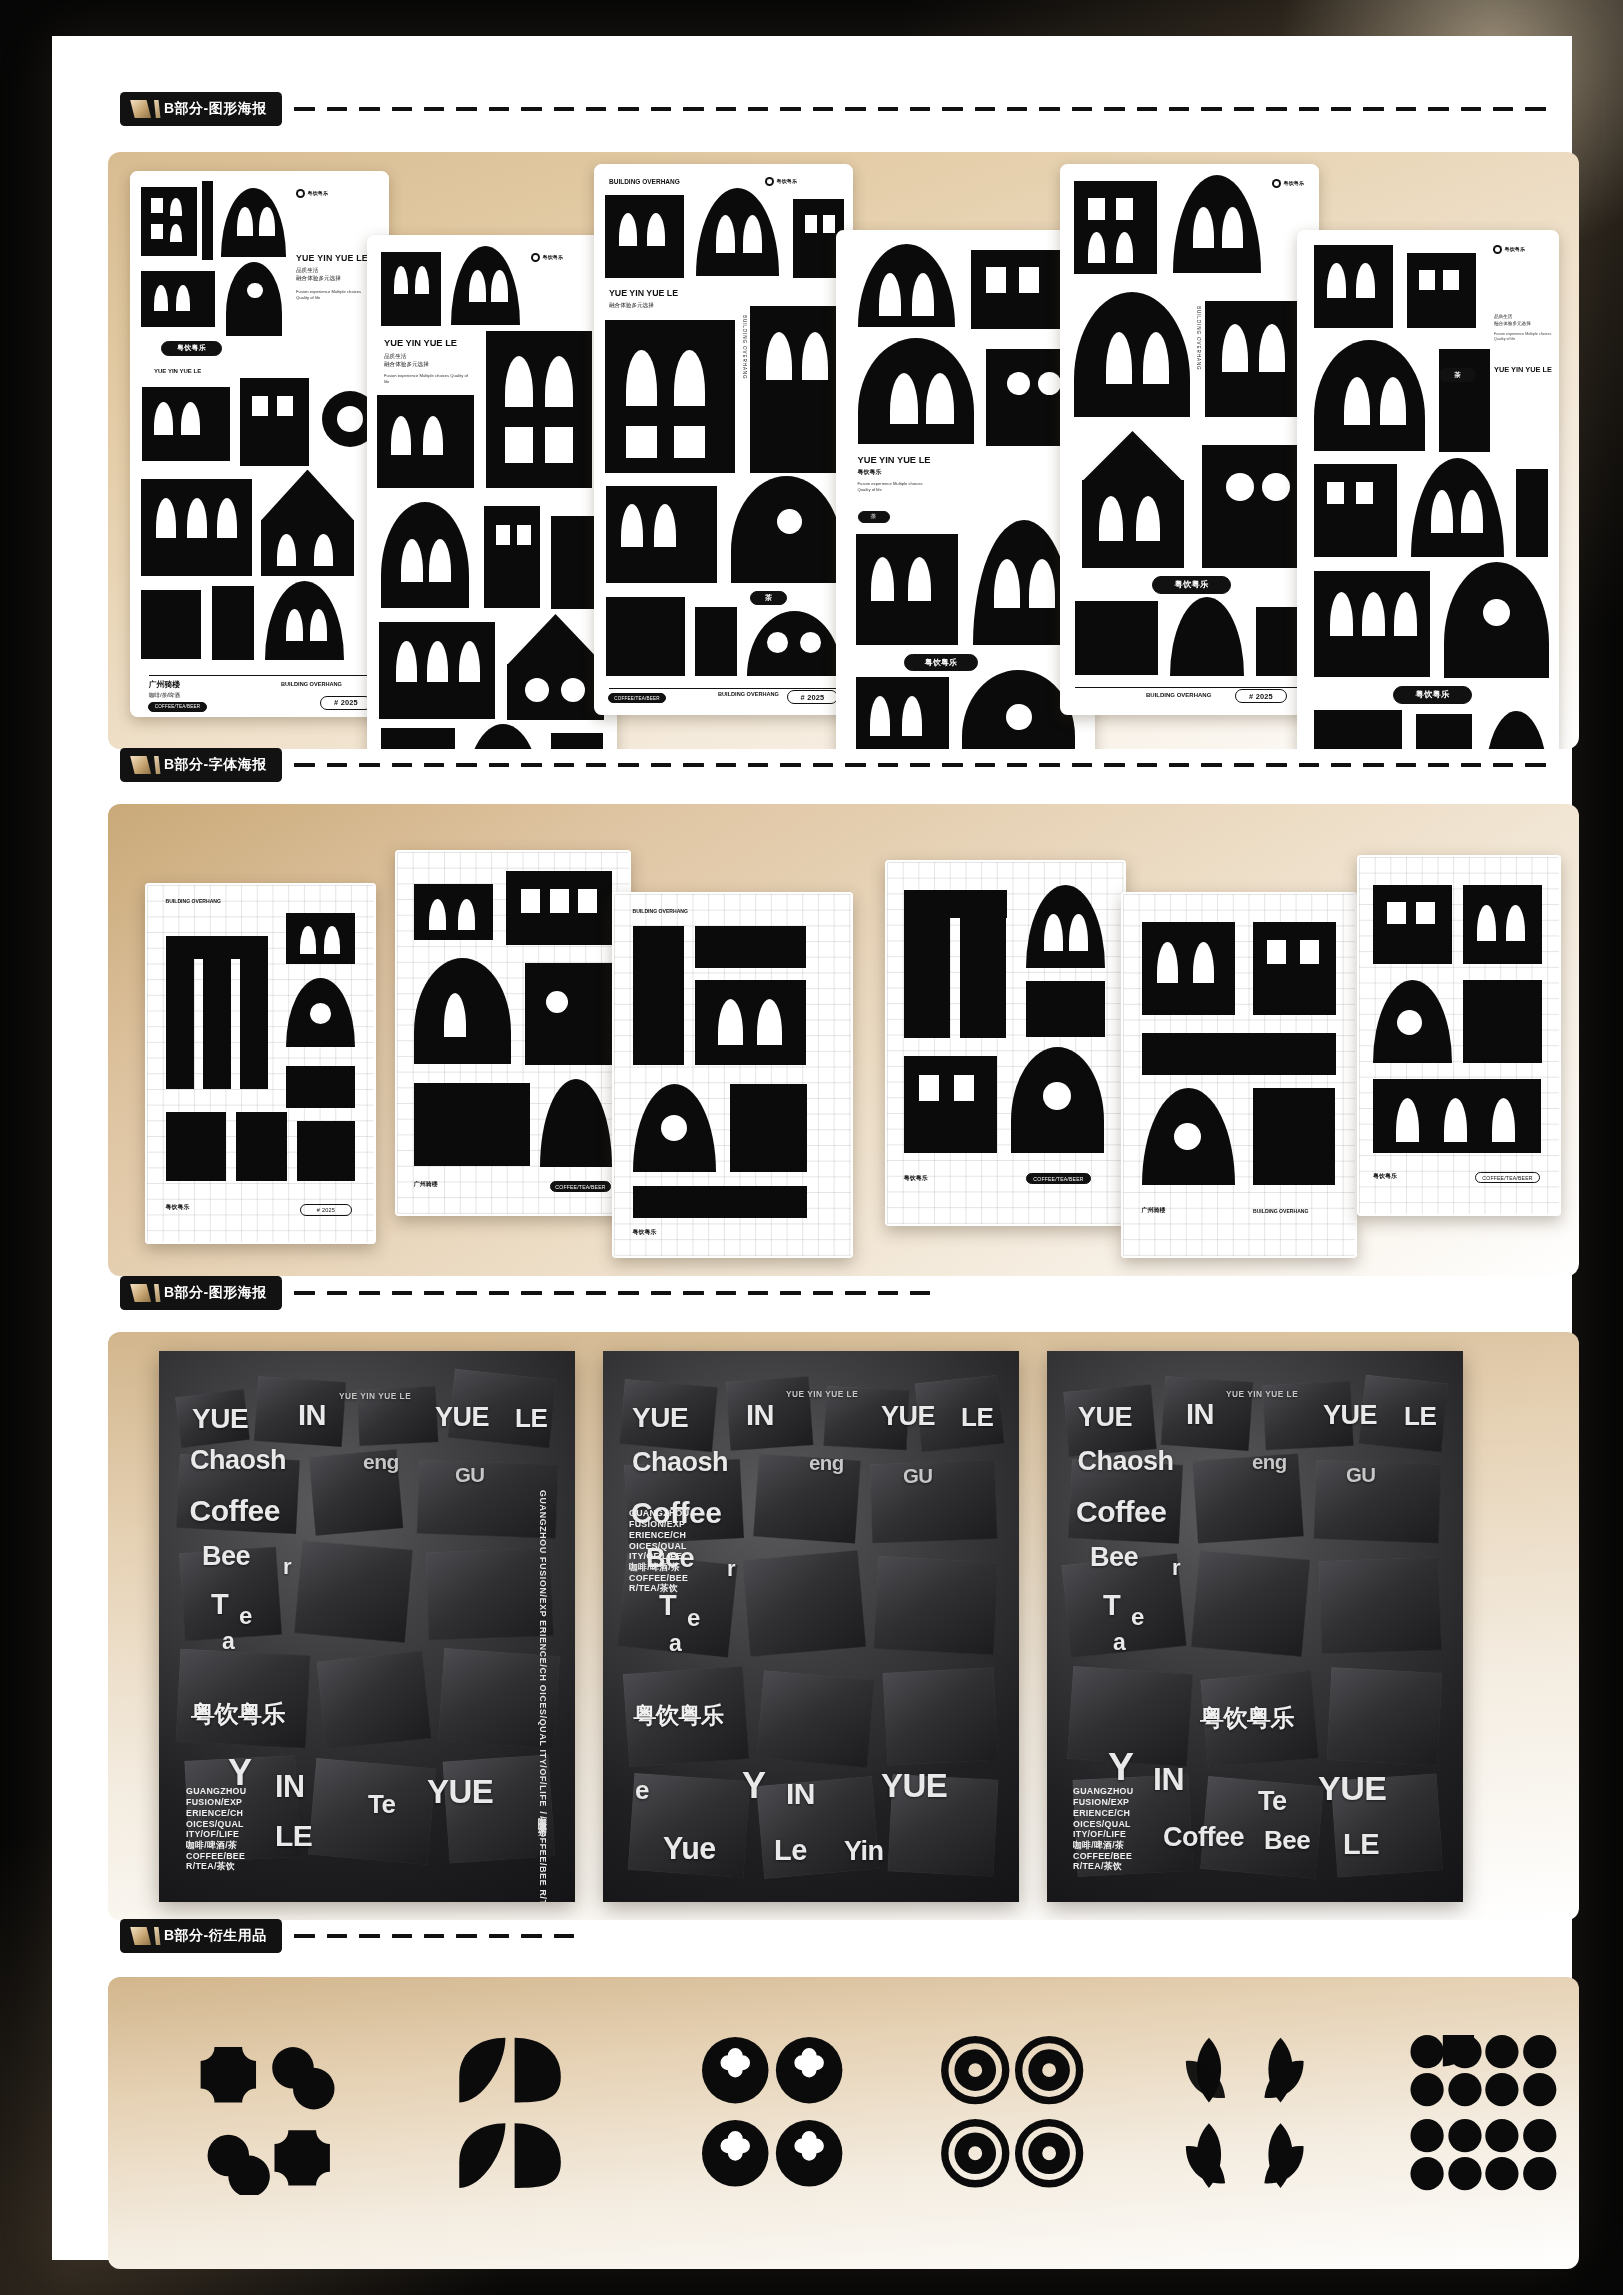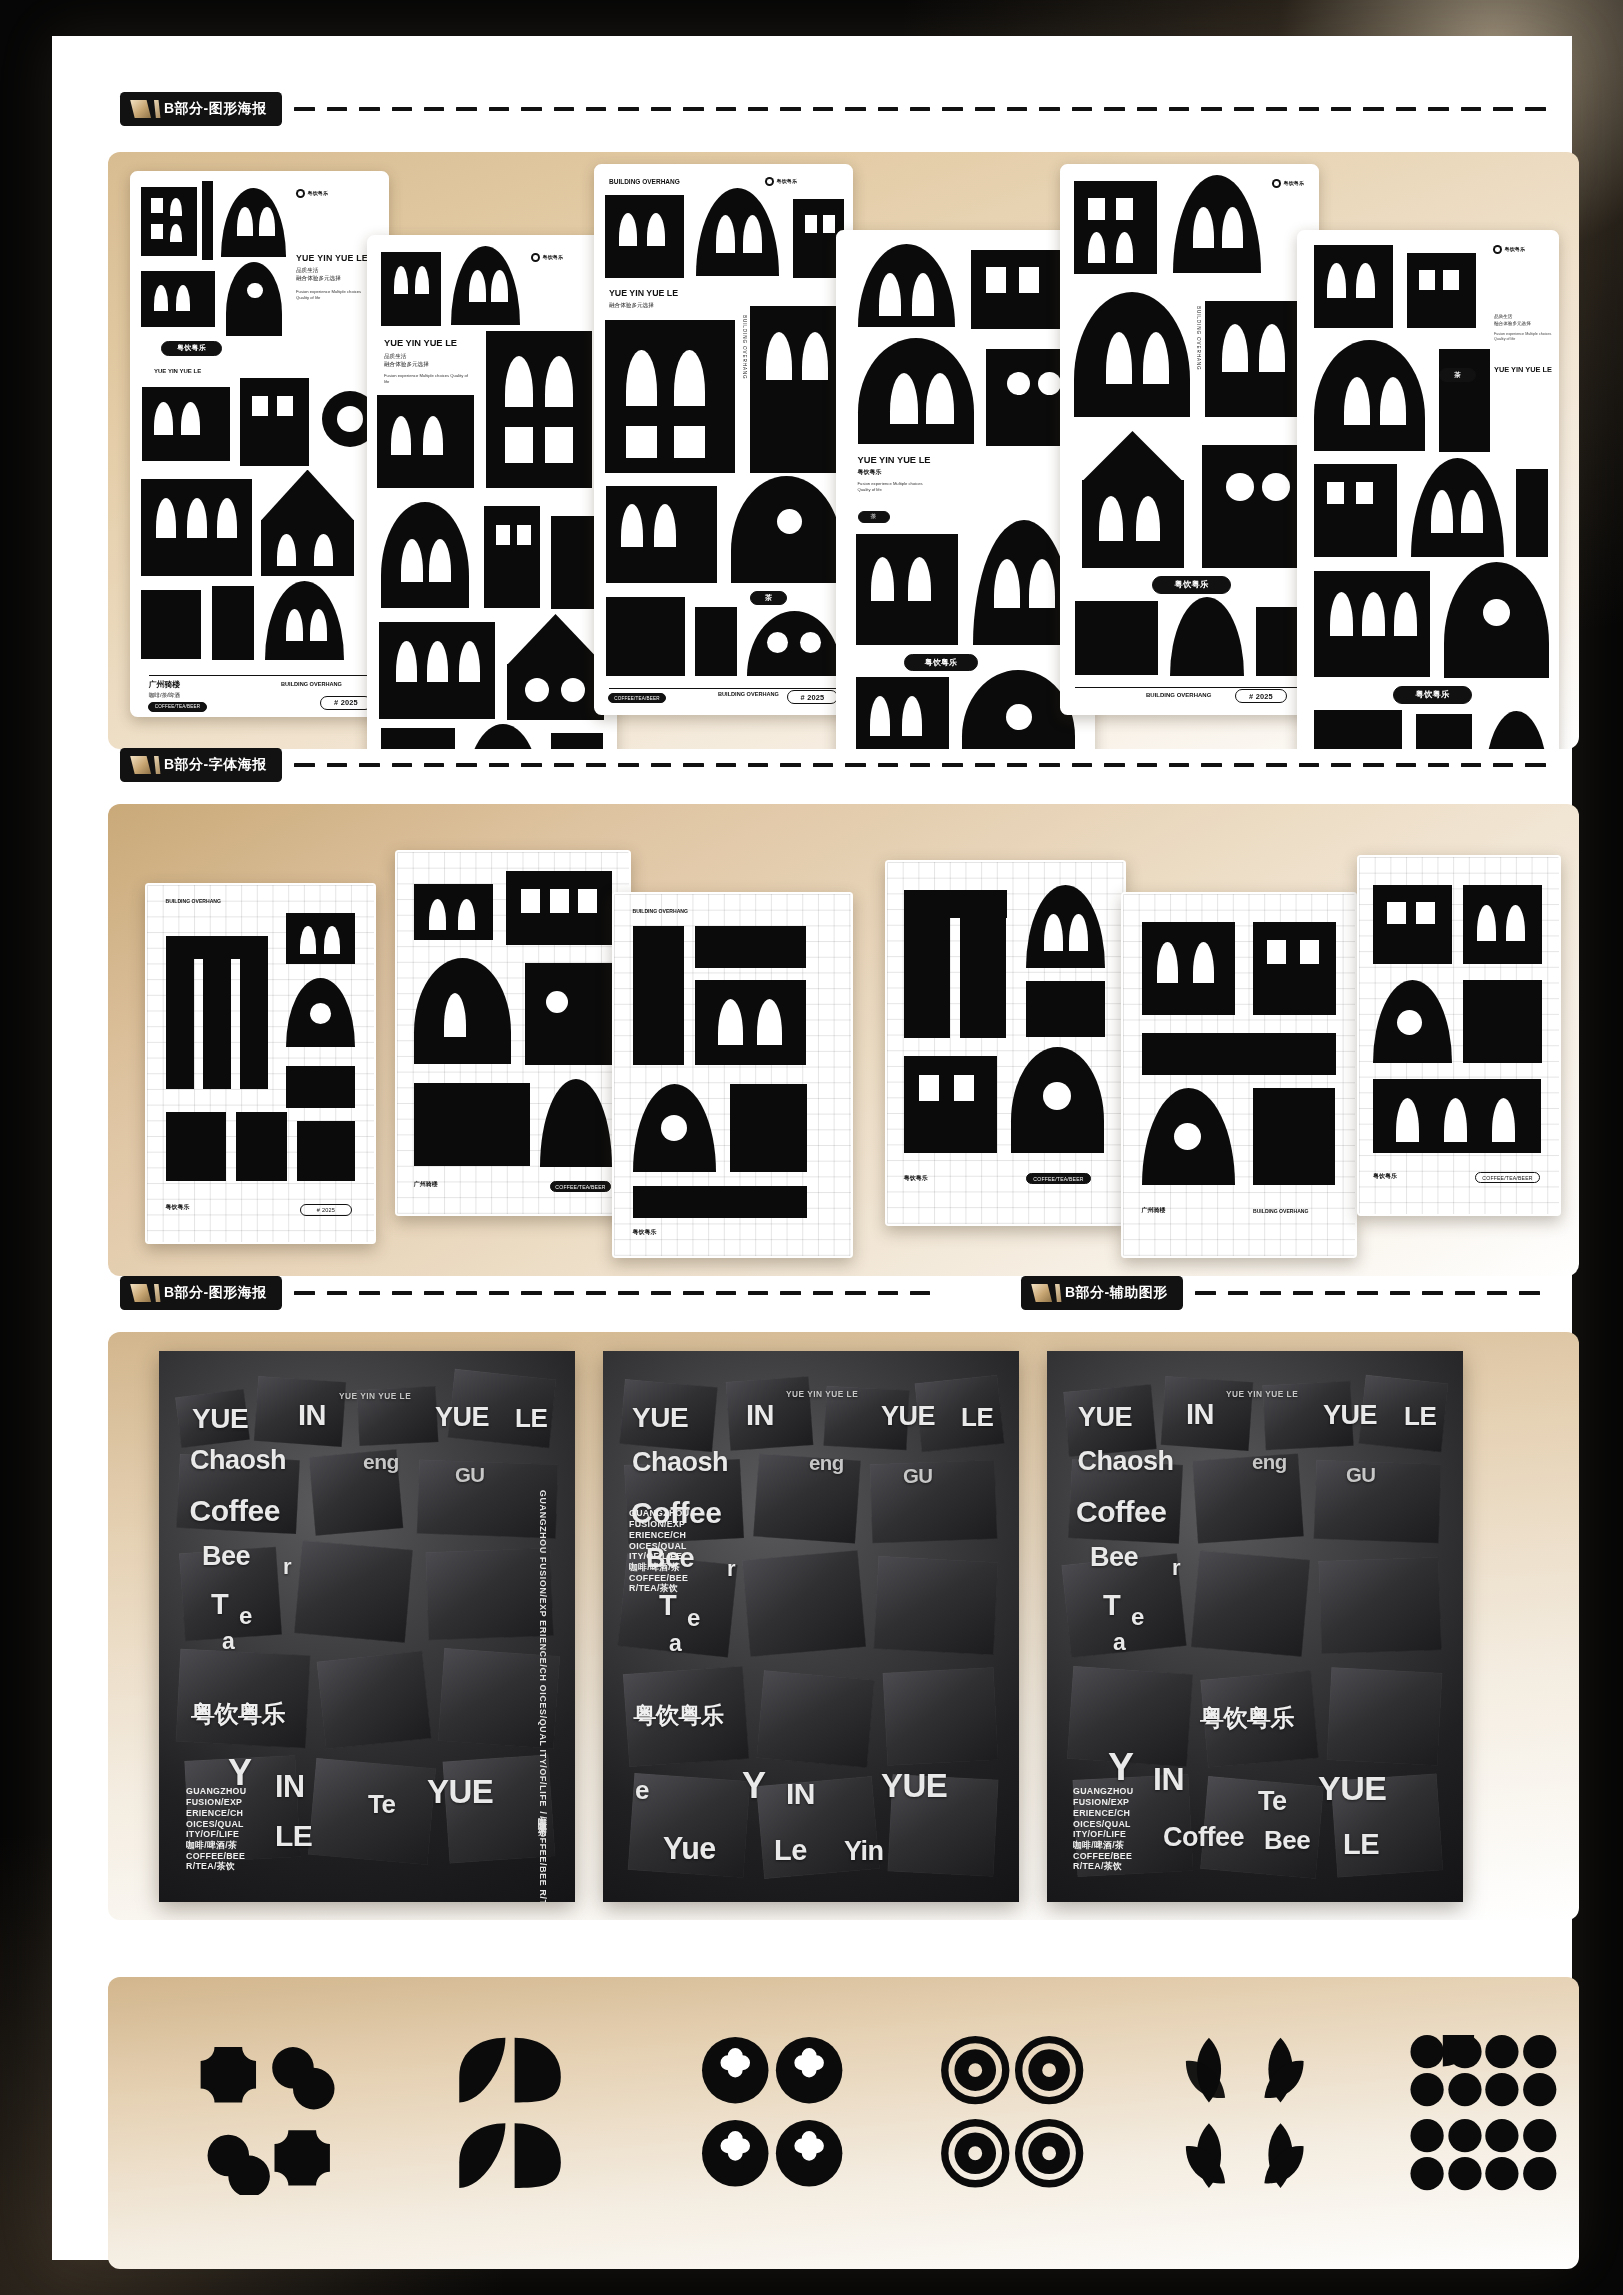--- a/index.html
+++ b/index.html
@@ -757,36 +757,20 @@
         <i></i>
           <i></i>
           <i></i>
           <i></i>
           <i></i>
           <i></i>
           <i></i>
           <i></i>
           <i></i>
           <i></i>
-          <i></i>
-          <i></i>
-          <i></i>
-          <i></i>
-          <i></i>
-          <i></i>
-          <i></i>
-          <i></i>
-          <i></i>
-          <i></i>
-      </div>
-    </div>
-    <div class="ribbon" style="left:969px; top:1240px;">
-      <div class="tag">B部分-辅助图形</div>
-      <div class="dashes">
-        <i></i>
           <i></i>
           <i></i>
           <i></i>
           <i></i>
           <i></i>
           <i></i>
           <i></i>
           <i></i>
           <i></i>
           <i></i>
@@ -948,20 +932,34 @@
 ERIENCE/CH
 OICES/QUAL
 ITY/OF/LIFE
 咖啡/啤酒/茶
 COFFEE/BEE
 R/TEA/茶饮</div>
         <div class="lg dim" style="left:179px; top:40px; font-size:8.3px; letter-spacing:0.5px;">YUE YIN YUE LE</div>
       </div>
     </div>
 
+    <div class="ribbon" style="left:68px; top:1883px;">
+      <div class="tag">B部分-衍生用品</div>
+      <div class="dashes">
+        <i></i>
+          <i></i>
+          <i></i>
+          <i></i>
+          <i></i>
+          <i></i>
+          <i></i>
+          <i></i>
+          <i></i>
+      </div>
+    </div>
 
     <div class="panel gold3" style="left:56px; top:1941px; width:1471px; height:292px;">
 
       <div class="motif" style="left:88px; top:56px; width:157px; height:162px;">
         <svg width="157" height="162" viewBox="0 0 340 350">
           <g fill="#0b0b0b">
             <path d="M10 10h60a30 30 0 0 0 30 30v60a30 30 0 0 0-30 30H10a30 30 0 0 0-30-30V40a30 30 0 0 0 30-30z" transform="translate(30,20)"></path>
             <path d="M90 30 A45 45 0 0 1 135 75 A45 45 0 0 1 180 120 A45 45 0 0 1 135 165 A45 45 0 0 1 90 120 A45 45 0 0 1 45 75 A45 45 0 0 1 90 30z" transform="translate(120,0)"></path>
             <path d="M90 30 A45 45 0 0 1 135 75 A45 45 0 0 1 180 120 A45 45 0 0 1 135 165 A45 45 0 0 1 90 120 A45 45 0 0 1 45 75 A45 45 0 0 1 90 30z" transform="translate(-20,190)"></path>
             <path d="M10 10h60a30 30 0 0 0 30 30v60a30 30 0 0 0-30 30H10a30 30 0 0 0-30-30V40a30 30 0 0 0 30-30z" transform="translate(190,200)"></path>

